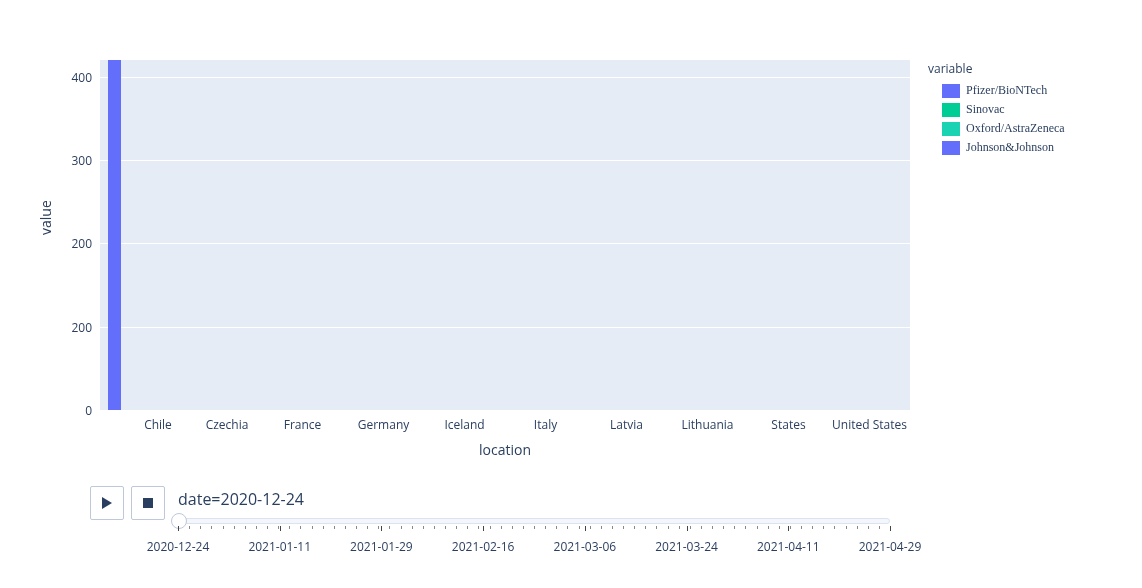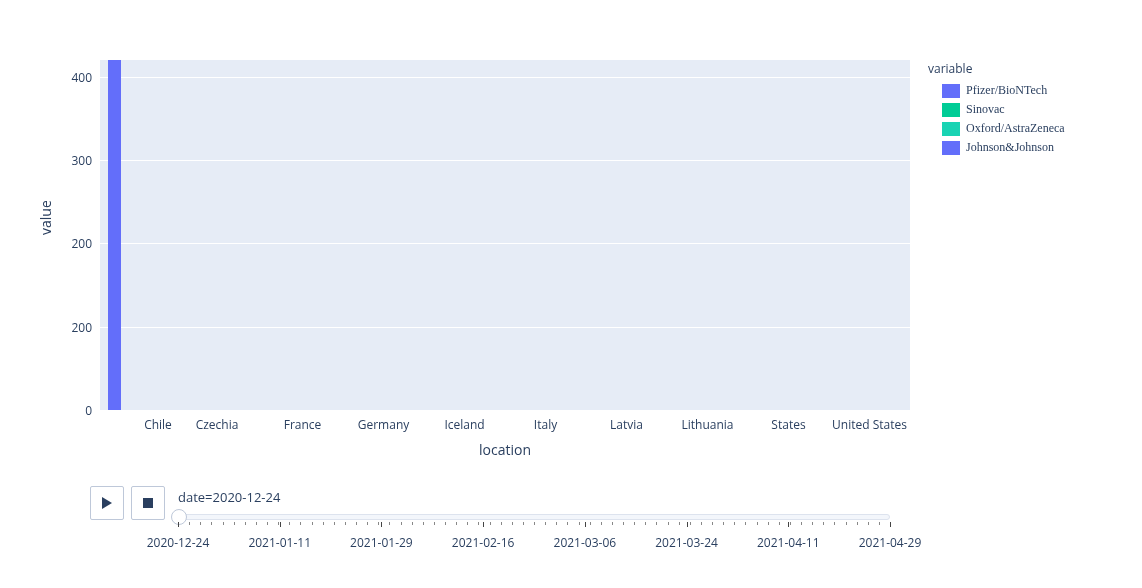--- a/index.html
+++ b/index.html
@@ -116,21 +116,21 @@
     vertical-align: top;
   }
   .ctrl-btn + .ctrl-btn { margin-left: 4px; }
   .slider-wrap {
     position: absolute;
     left: 178px;
     top: 488px;
     width: 712px;
   }
   .slider-label {
-    font-size: 13px;
+    font-size: 16px;
     color: #2a3f5f;
     margin-bottom: 8px;
   }
   .slider-rail {
     position: relative;
     height: 6px;
     background: #f3f6fb;
     border: 1px solid #dde3ee;
     border-radius: 3px;
     cursor: pointer;
@@ -182,21 +182,21 @@
       <div class="y-tick" style="top: 350px;">0</div>
       <div class="gridline" style="top: 266.667px;"></div>
       <div class="y-tick" style="top: 266.667px;">200</div>
       <div class="gridline" style="top: 183.333px;"></div>
       <div class="y-tick" style="top: 183.333px;">200</div>
       <div class="gridline" style="top: 100px;"></div>
       <div class="y-tick" style="top: 100px;">300</div>
       <div class="gridline" style="top: 16.6667px;"></div>
       <div class="y-tick" style="top: 16.6667px;">400</div>
       <div class="x-tick" style="left: 58px;">Chile</div>
-      <div class="x-tick" style="left: 117px; text-align: center;">Czechia</div>
+      <div class="x-tick" style="left: 127px; text-align: center;">Czechia</div>
       <div class="x-tick" style="left: 202.5px;">France</div>
       <div class="x-tick" style="left: 283.5px;">Germany</div>
       <div class="x-tick" style="left: 364.5px;">Iceland</div>
       <div class="x-tick" style="left: 445.5px;">Italy</div>
       <div class="x-tick" style="left: 526.5px;">Latvia</div>
       <div class="x-tick" style="left: 607.5px;">Lithuania</div>
       <div class="x-tick" style="left: 688.5px;">States</div>
       <div class="x-tick" style="left: 769.5px;">United States</div>
       <div class="bar" style="left: 8.1px; width: 12.96px; height: 350px; background: rgb(99, 110, 250);"></div>
     </div>

